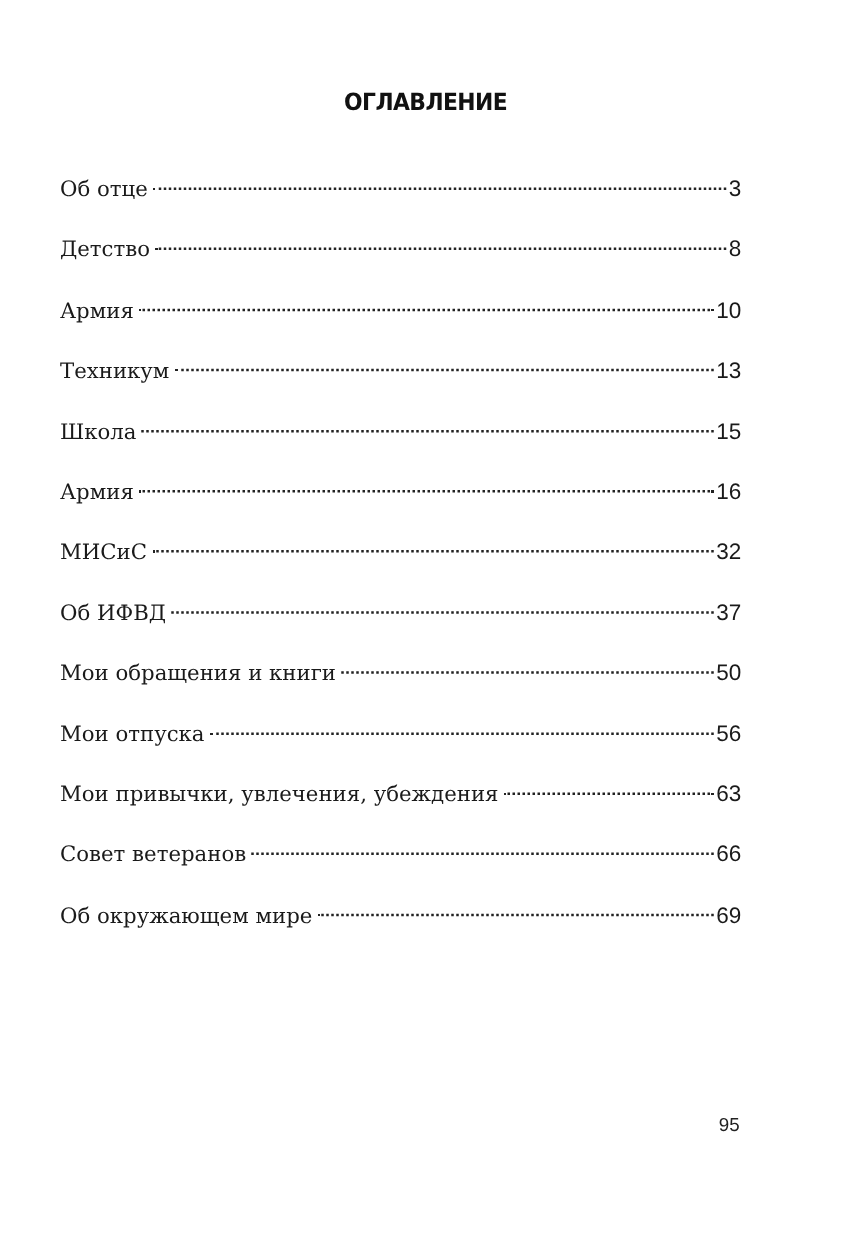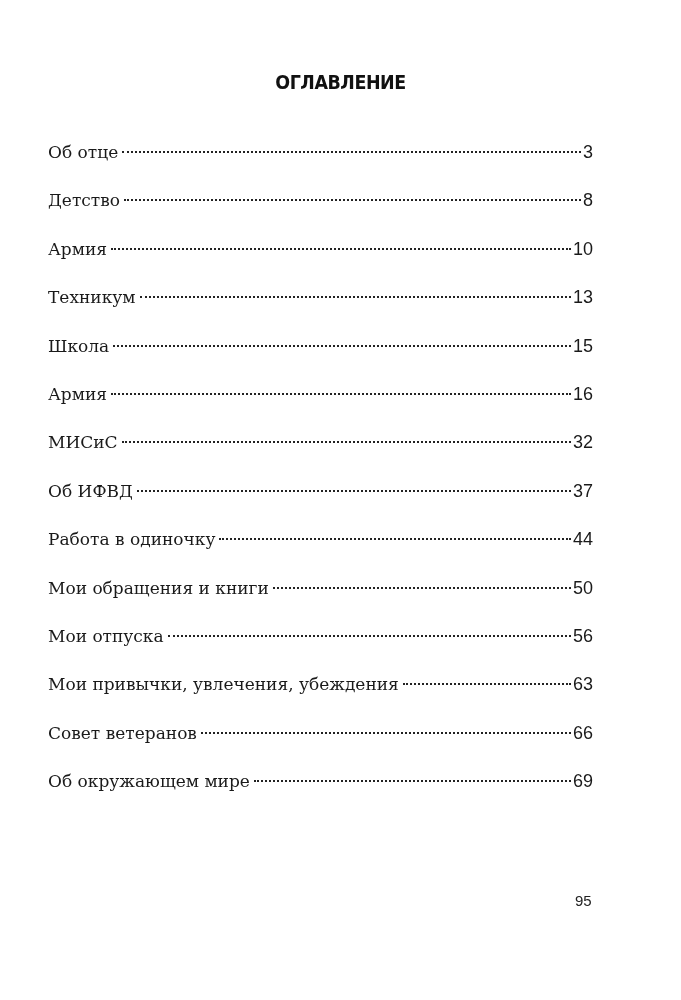--- a/index.html
+++ b/index.html
@@ -123,25 +123,20 @@
       <span class="toc-label">МИСиС</span>
       <span class="toc-leader"></span>
       <span class="toc-page">32</span>
     </li>
     <li class="toc-row">
       <span class="toc-label">Об ИФВД</span>
       <span class="toc-leader"></span>
       <span class="toc-page">37</span>
     </li>
     <li class="toc-row">
-      <span class="toc-label">Работа в одиночку</span>
-      <span class="toc-leader"></span>
-      <span class="toc-page">44</span>
-    </li>
-    <li class="toc-row">
       <span class="toc-label">Мои обращения и книги</span>
       <span class="toc-leader"></span>
       <span class="toc-page">50</span>
     </li>
     <li class="toc-row">
       <span class="toc-label">Мои отпуска</span>
       <span class="toc-leader"></span>
       <span class="toc-page">56</span>
     </li>
     <li class="toc-row">

